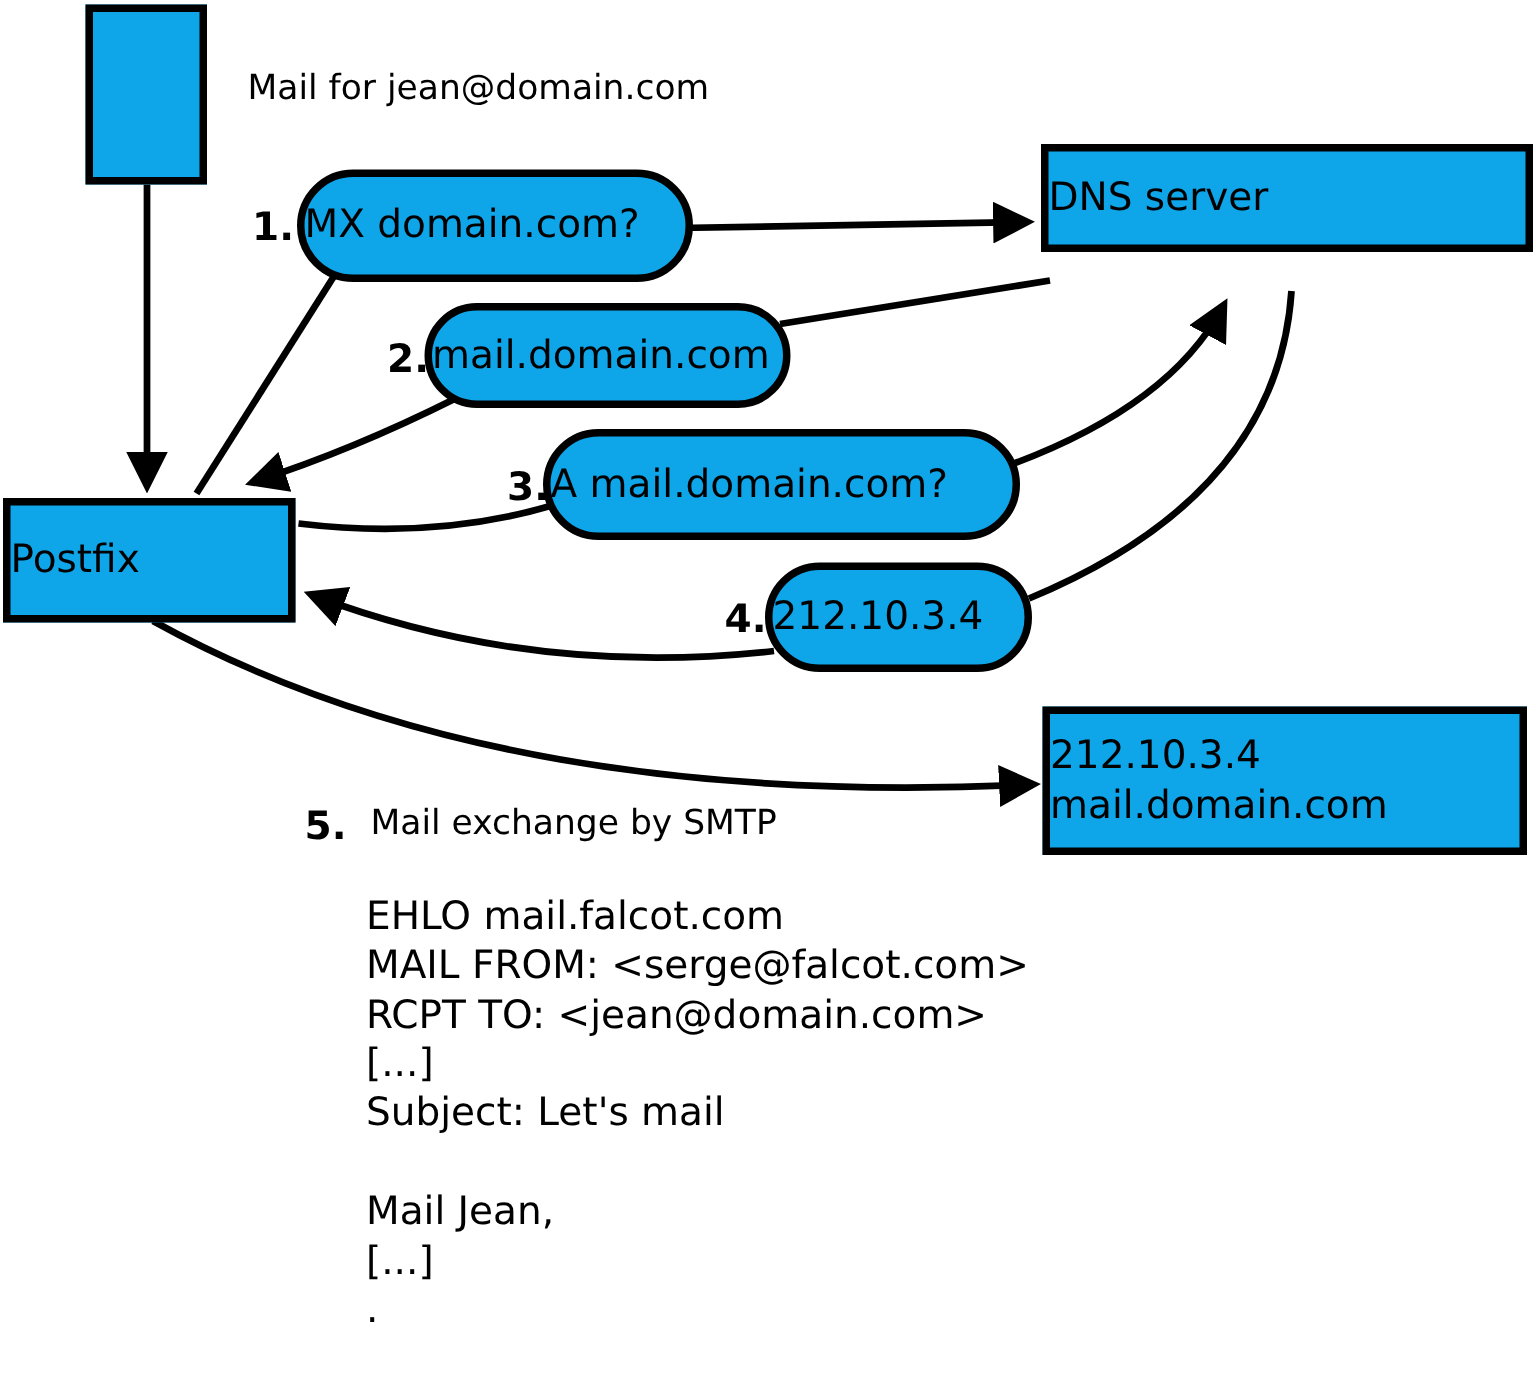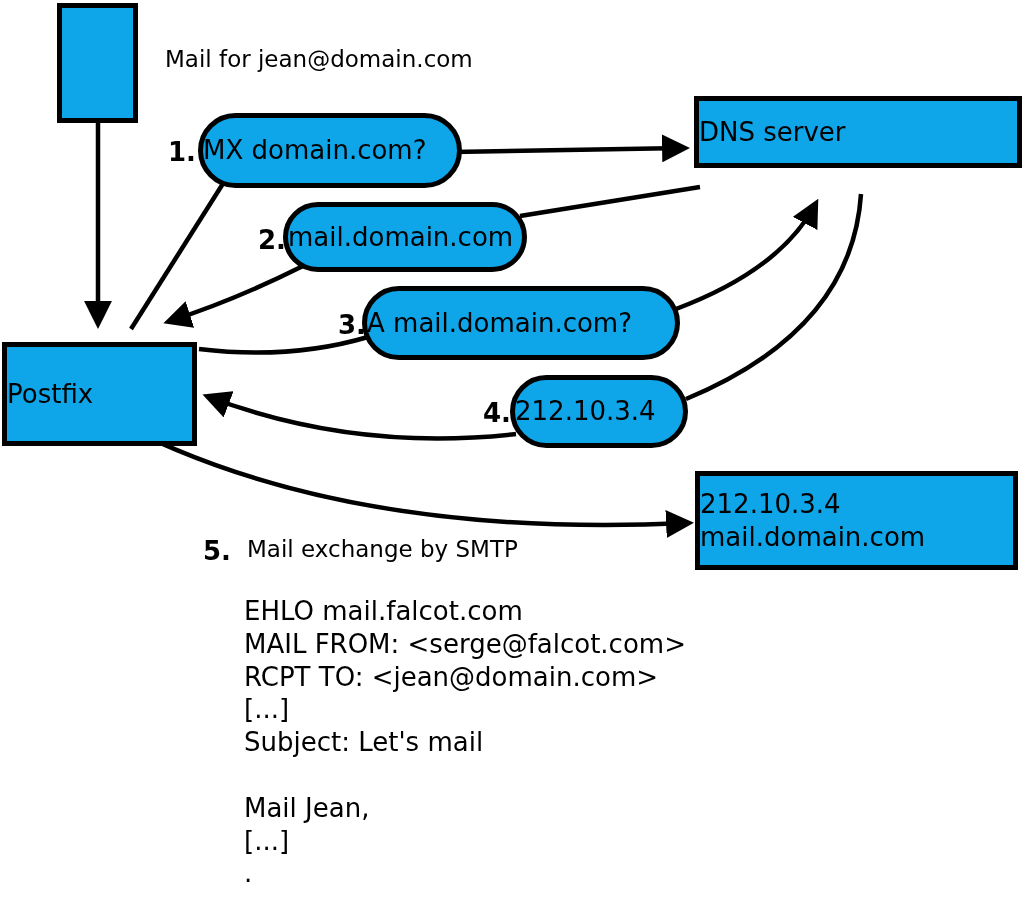--- a/index.html
+++ b/index.html
@@ -44,21 +44,21 @@
     z-index: 3;
     white-space: nowrap;
   }
   .floating-label {
     position: absolute;
     font-size: 23px;
     z-index: 3;
     white-space: nowrap;
   }
   #node-mail-doc { left: 57px; top: 3px; width: 81px; height: 120px; }
-  #node-postfix  { left: 2px;  top: 342px; width: 195px; height: 104px; }
+  #node-postfix  { left: 2px;  top: 332px; width: 195px; height: 83px; }
   #node-dns      { left: 694px; top: 96px; width: 328px; height: 72px; }
   #node-dest     { left: 695px; top: 471px; width: 323px; height: 99px; }
 
   #pill-1 { left: 198px; top: 113px; width: 264px; height: 75px; }
   #pill-2 { left: 283px; top: 202px; width: 244px; height: 70px; }
   #pill-3 { left: 362px; top: 286px; width: 318px; height: 74px; }
   #pill-4 { left: 510px; top: 375px; width: 178px; height: 73px; }
 
   #num-1 { left: 168px; top: 137px; }
   #num-2 { left: 258px; top: 225px; }

